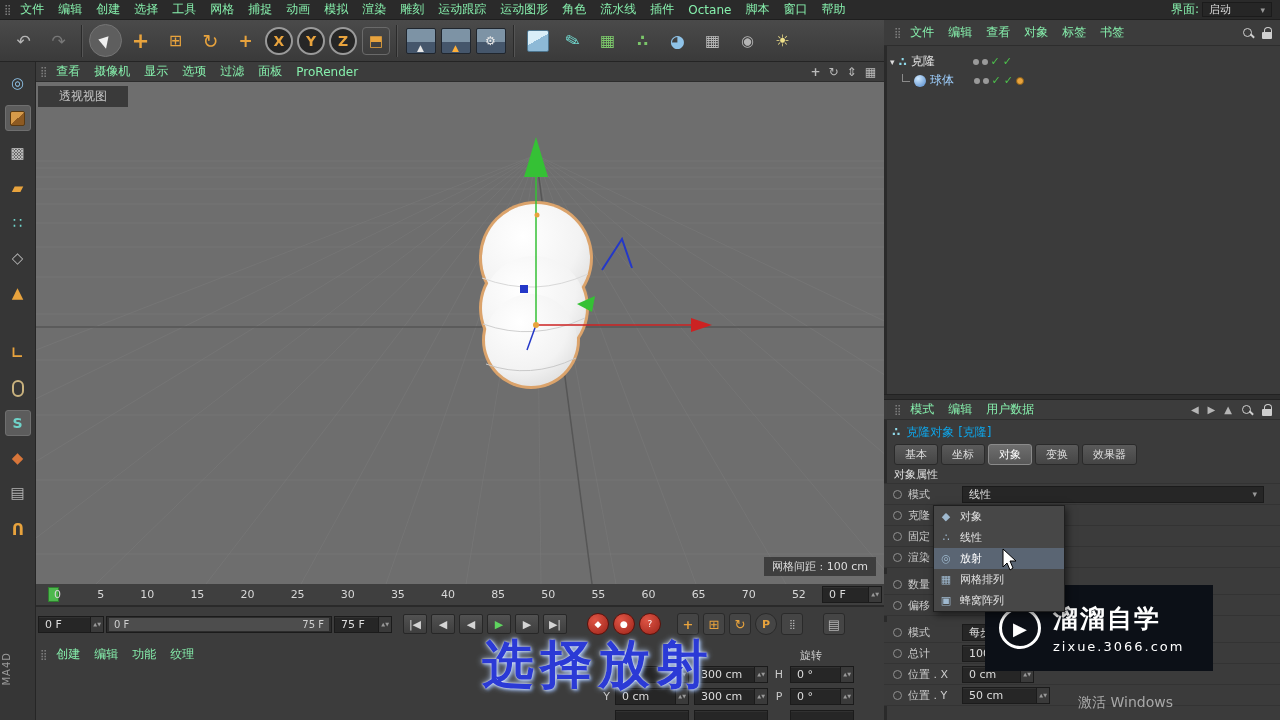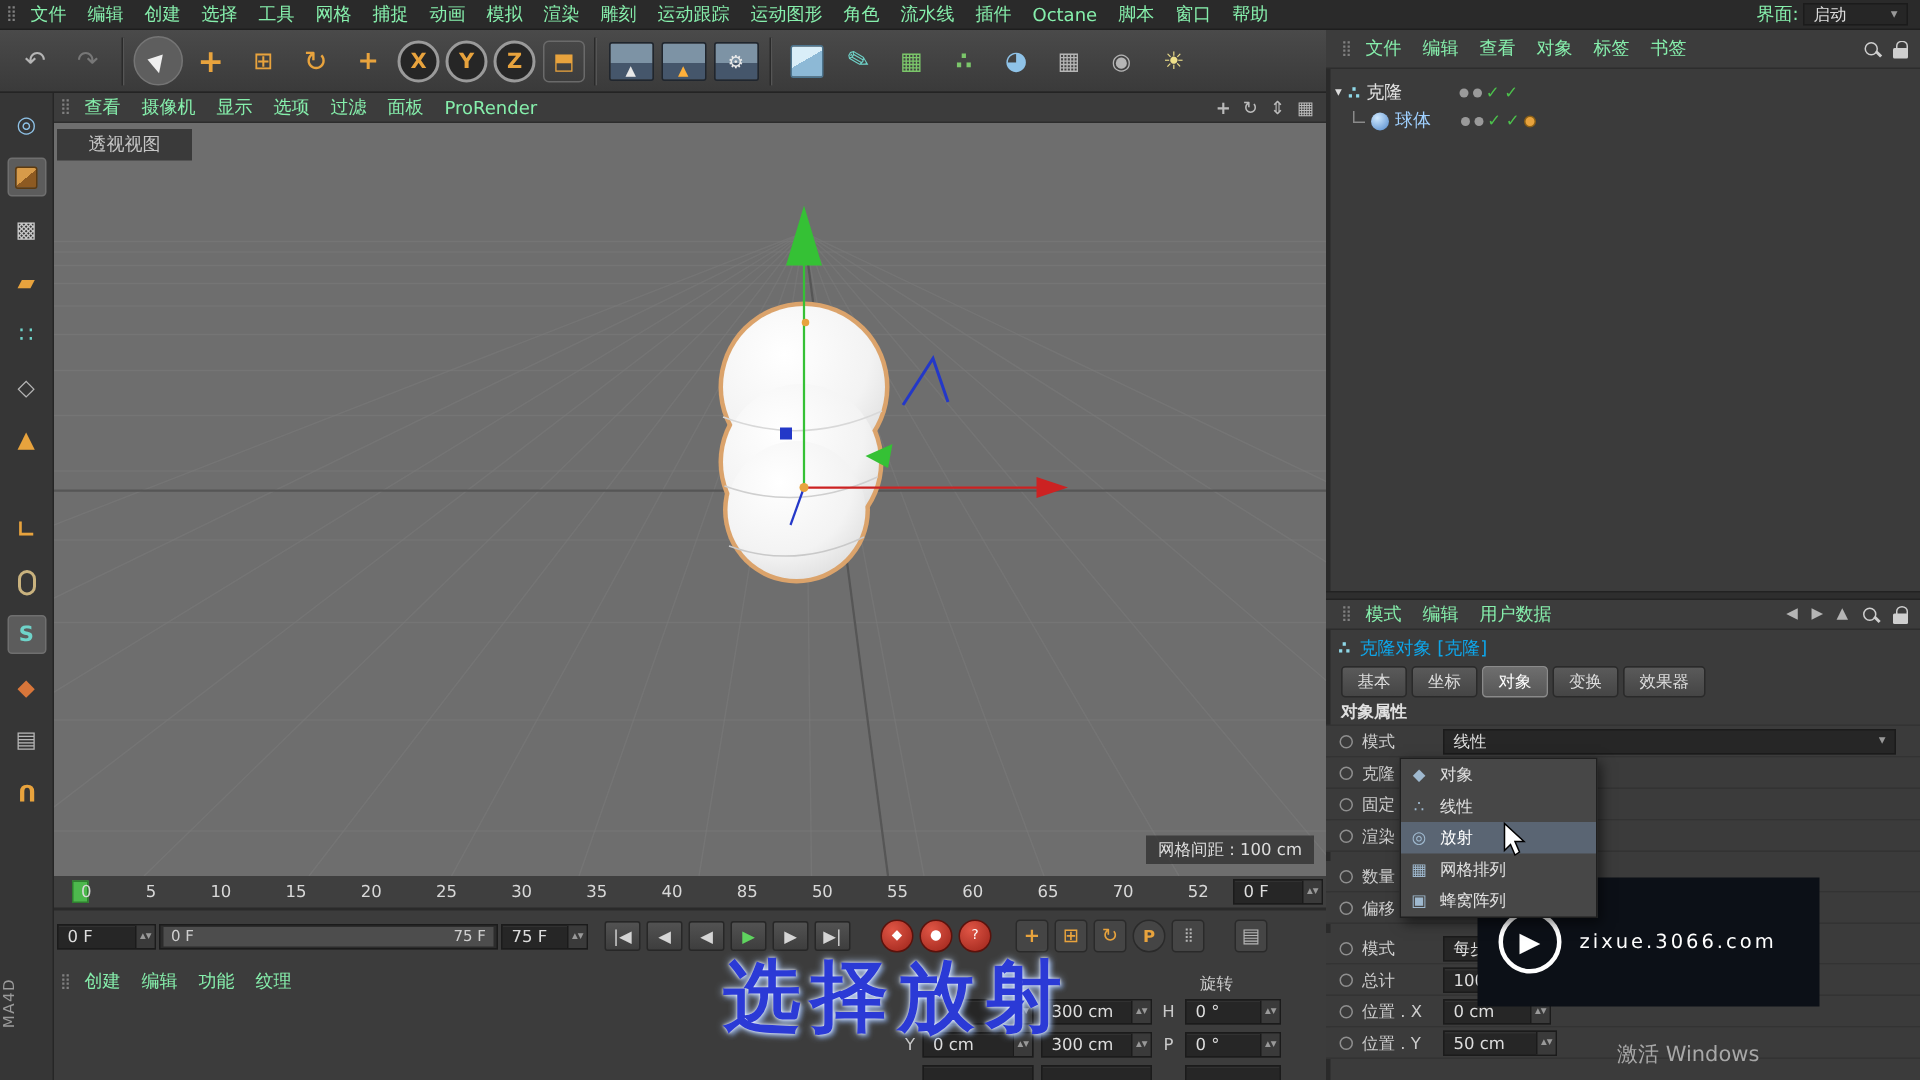--- a/index.html
+++ b/index.html
@@ -409,21 +409,21 @@
 
 <div class="bar flex abs" style="left:884px;top:444px;width:396px;height:20px;padding-left:10px">
   <span class="tab">基本</span>
   <span class="tab">坐标</span>
   <span class="tab active">对象</span>
   <span class="tab">变换</span>
   <span class="tab">效果器</span>
 </div>
 
 <div class="bar flex abs" style="left:884px;top:466px;width:396px;height:18px;border-bottom:1px solid #333;padding-left:10px">
-  <span style="font-size:11px;color:#e0e0e0;font-weight:bold">对象属性</span>
+  <span style="font-size:11px;color:#e0e0e0;font-weight:normal">对象属性</span>
 </div>
 
 <div class="arow" style="top:484px">
   <span class="ring"></span>
   <span class="alabel">模式</span>
   <span class="ddbox" style="flex:1;margin-right:16px">
     <span>线性</span>
     <span class="arr">▾</span>
   </span>
 </div>
@@ -467,29 +467,30 @@
   <span class="ring"></span>
   <span class="alabel">位置 . X</span>
   <span class="fld" style="width:72px">
       <span>0 cm</span>
       <span class="spin">▲▼</span>
     </span>
 </div>
 <div class="arow" style="top:685px">
   <span class="ring"></span>
   <span class="alabel">位置 . Y</span>
-  <span class="fld" style="width:76px">
+  <span class="fld" style="width:88px">
       <span>50 cm</span>
       <span class="spin">▲▼</span>
     </span>
 </div>
 
 <div class="wm">
   <span class="wmlogo">▶</span>
   <span style="display:flex;flex-direction:column;gap:4px">
+    <span style="color:#fff;font-size:25px;font-weight:bold;letter-spacing:2px">溜溜自学</span>
     <span style="color:#fff;font-size:13px;letter-spacing:2px">zixue.3066.com</span>
   </span>
 </div>
 
 <div class="ddpop">
   <div class="opt">
       <span class="oicon">◆</span>
       <span>对象</span>
     </div>
   <div class="opt">

